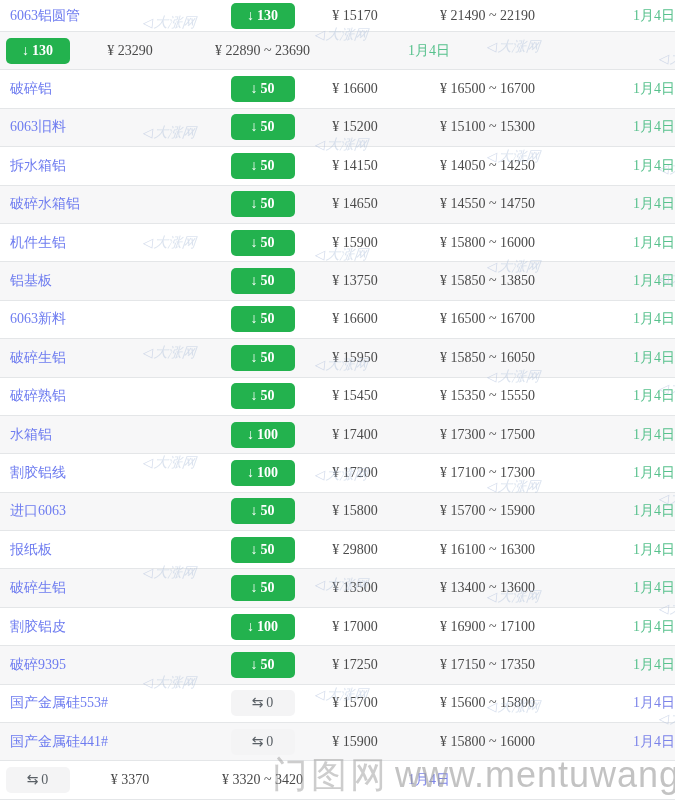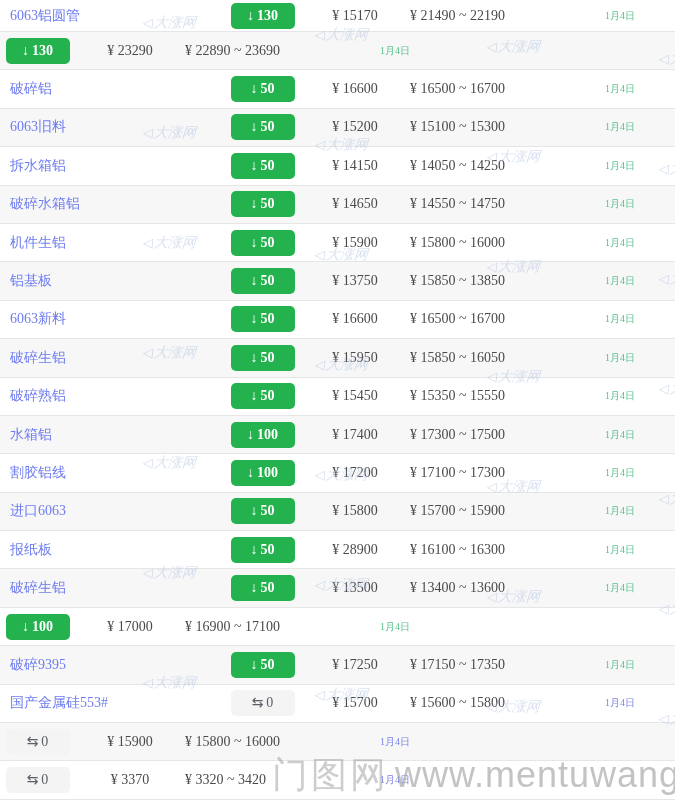--- a/index.html
+++ b/index.html
@@ -52,26 +52,26 @@
     padding:0 6px;
   }
   .badge.down{background:#23b24e;color:#ffffff;}
   .badge.flat{background:#f4f4f5;color:#5a6066;font-weight:normal;}
   .badge .sym{font-weight:normal;margin-right:3px;}
   .cell.price{
     width:110px;text-align:center;
     font-size:14px;color:#4a4a4a;
   }
   .cell.range{
-    width:155px;
+    width:155px;text-align:center;
     font-size:14px;color:#4a4a4a;
   }
   .cell.date{
-    width:110px;text-align:center;
-    font-size:10px;font-weight:bold;
+    width:110px;text-align:right;
+    font-size:14px;font-weight:bold;
   }
   .cell.date.green{color:#58c18d;font-weight:normal;}
   .cell.date.blue{color:#7b83e9;font-weight:normal;}
   .wm-layer{
     position:absolute;inset:0;
     pointer-events:none;
   }
   .wm{
     position:absolute;
     font-size:14px;
@@ -229,34 +229,35 @@
         </div>
         <div class="cell price">¥ 15800</div>
         <div class="cell range">¥ 15700 ~ 15900</div>
         <div class="cell date green">1月4日</div>
       </div>
       <div class="row">
         <div class="cell name">报纸板</div>
         <div class="cell badge-cell">
           <span class="badge down"><span class="sym">↓</span>50</span>
         </div>
-        <div class="cell price">¥ 28900</div>
+        <div class="cell price">¥ 29800</div>
         <div class="cell range">¥ 16100 ~ 16300</div>
         <div class="cell date green">1月4日</div>
       </div>
       <div class="row striped">
         <div class="cell name">破碎生铝</div>
         <div class="cell badge-cell">
           <span class="badge down"><span class="sym">↓</span>50</span>
         </div>
         <div class="cell price">¥ 13500</div>
         <div class="cell range">¥ 13400 ~ 13600</div>
         <div class="cell date green">1月4日</div>
       </div>
       <div class="row">
+        <div class="cell name">割胶铝皮</div>
         <div class="cell badge-cell">
           <span class="badge down"><span class="sym">↓</span>100</span>
         </div>
         <div class="cell price">¥ 17000</div>
         <div class="cell range">¥ 16900 ~ 17100</div>
         <div class="cell date green">1月4日</div>
       </div>
       <div class="row striped">
         <div class="cell name">破碎9395</div>
         <div class="cell badge-cell">
@@ -269,20 +270,21 @@
       <div class="row">
         <div class="cell name">国产金属硅553#</div>
         <div class="cell badge-cell">
           <span class="badge flat"><span class="sym">⇆</span>0</span>
         </div>
         <div class="cell price">¥ 15700</div>
         <div class="cell range">¥ 15600 ~ 15800</div>
         <div class="cell date blue">1月4日</div>
       </div>
       <div class="row striped">
+        <div class="cell name">国产金属硅441#</div>
         <div class="cell badge-cell">
           <span class="badge flat"><span class="sym">⇆</span>0</span>
         </div>
         <div class="cell price">¥ 15900</div>
         <div class="cell range">¥ 15800 ~ 16000</div>
         <div class="cell date blue">1月4日</div>
       </div>
       <div class="row">
         <div class="cell badge-cell">
           <span class="badge flat"><span class="sym">⇆</span>0</span>

